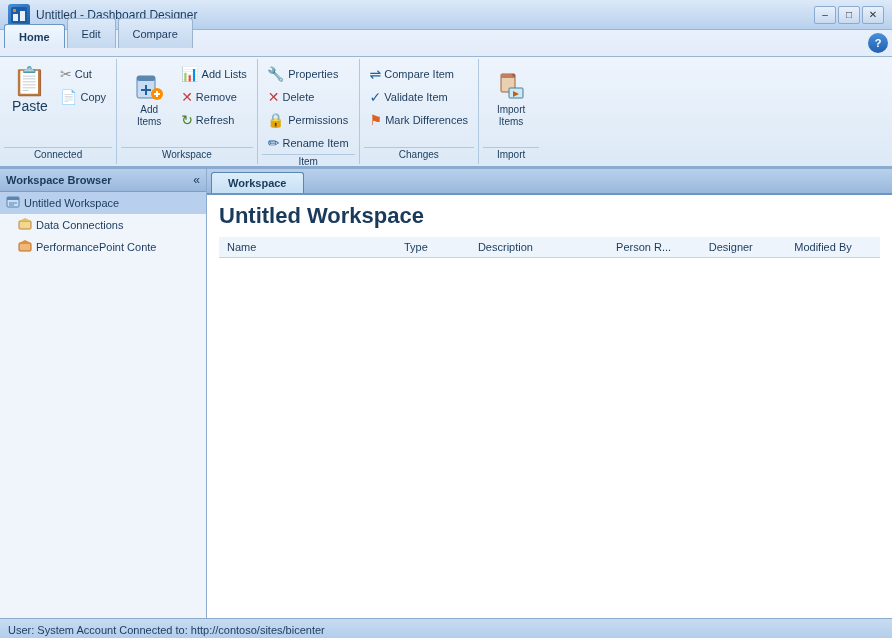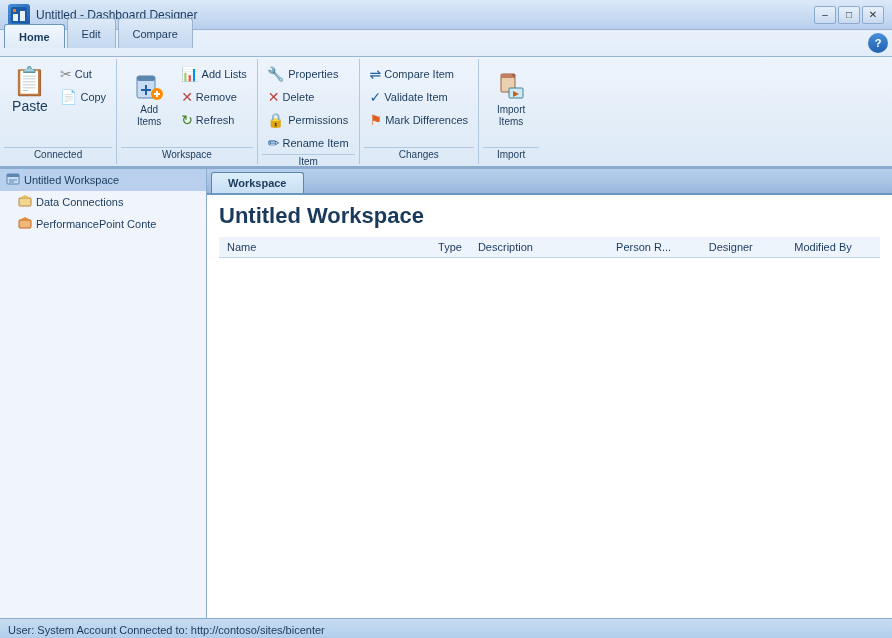--- a/index.html
+++ b/index.html
@@ -235,21 +235,21 @@
       background: #eef4fc;
       border-bottom: 1px solid #c0d4e8;
       text-align: left;
       padding: 4px 8px;
       color: #1a3a5c;
       font-weight: normal;
       cursor: pointer;
       margin-top: 28px;
     }
     #data-table .col-name { width: 200px; }
-    #data-table .col-type { width: 80px; text-align: right; }
+    #data-table .col-type { width: 80px; }
     #data-table .col-desc { width: 150px; }
     #data-table .col-person { width: 100px; }
     #data-table .col-modified { width: 90px; }
     #data-table .col-modby { width: 100px; }
 
     
     #status-bar {
       height: 22px;
       background: linear-gradient(to bottom, #c8dcf0, #b0ccec);
       border-top: 1px solid #8aabce;
@@ -418,20 +418,24 @@
       </div>
       <div class="ribbon-group-label">Import</div>
     </div>
 
   </div>
 </div>
 
 <div id="main-layout">
 
   <div id="sidebar">
+    <div id="sidebar-header">
+      <span class="header-title">Workspace Browser</span>
+      <span class="collapse-btn">«</span>
+    </div>
     <div class="tree-item selected">
       <span style="color:#2060b0;">
         <svg width="14" height="14" viewBox="0 0 14 14">
           <rect x="1" y="2" width="12" height="10" rx="1" fill="#c8dcf4" stroke="#5a86b0" stroke-width="1"></rect>
           <rect x="1" y="2" width="12" height="3" fill="#5a86b0"></rect>
           <line x1="3" y1="8" x2="11" y2="8" stroke="#5a86b0" stroke-width="1"></line>
           <line x1="3" y1="10" x2="8" y2="10" stroke="#5a86b0" stroke-width="1"></line>
         </svg>
       </span>
       <span>Untitled Workspace</span>

